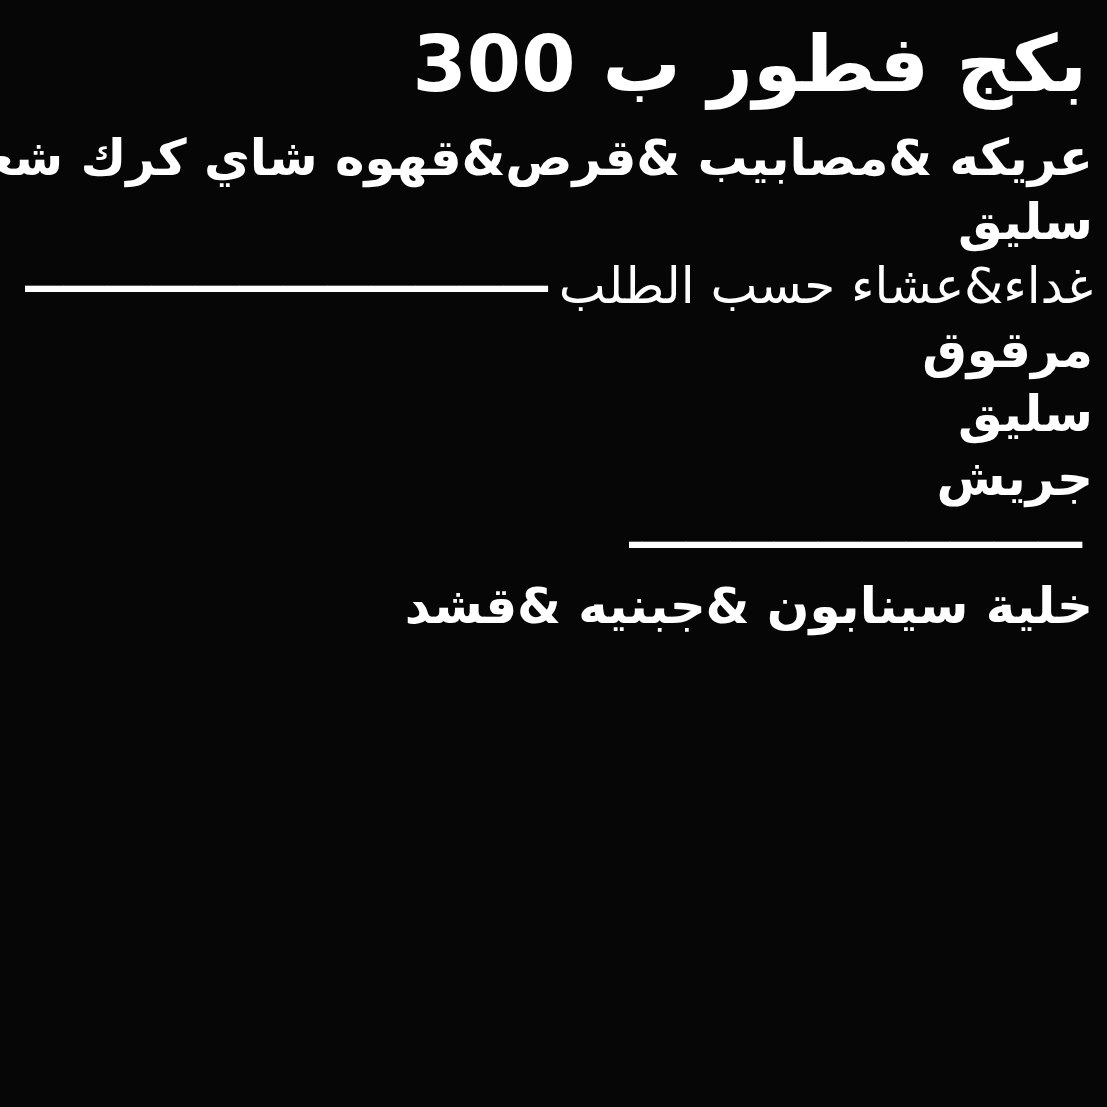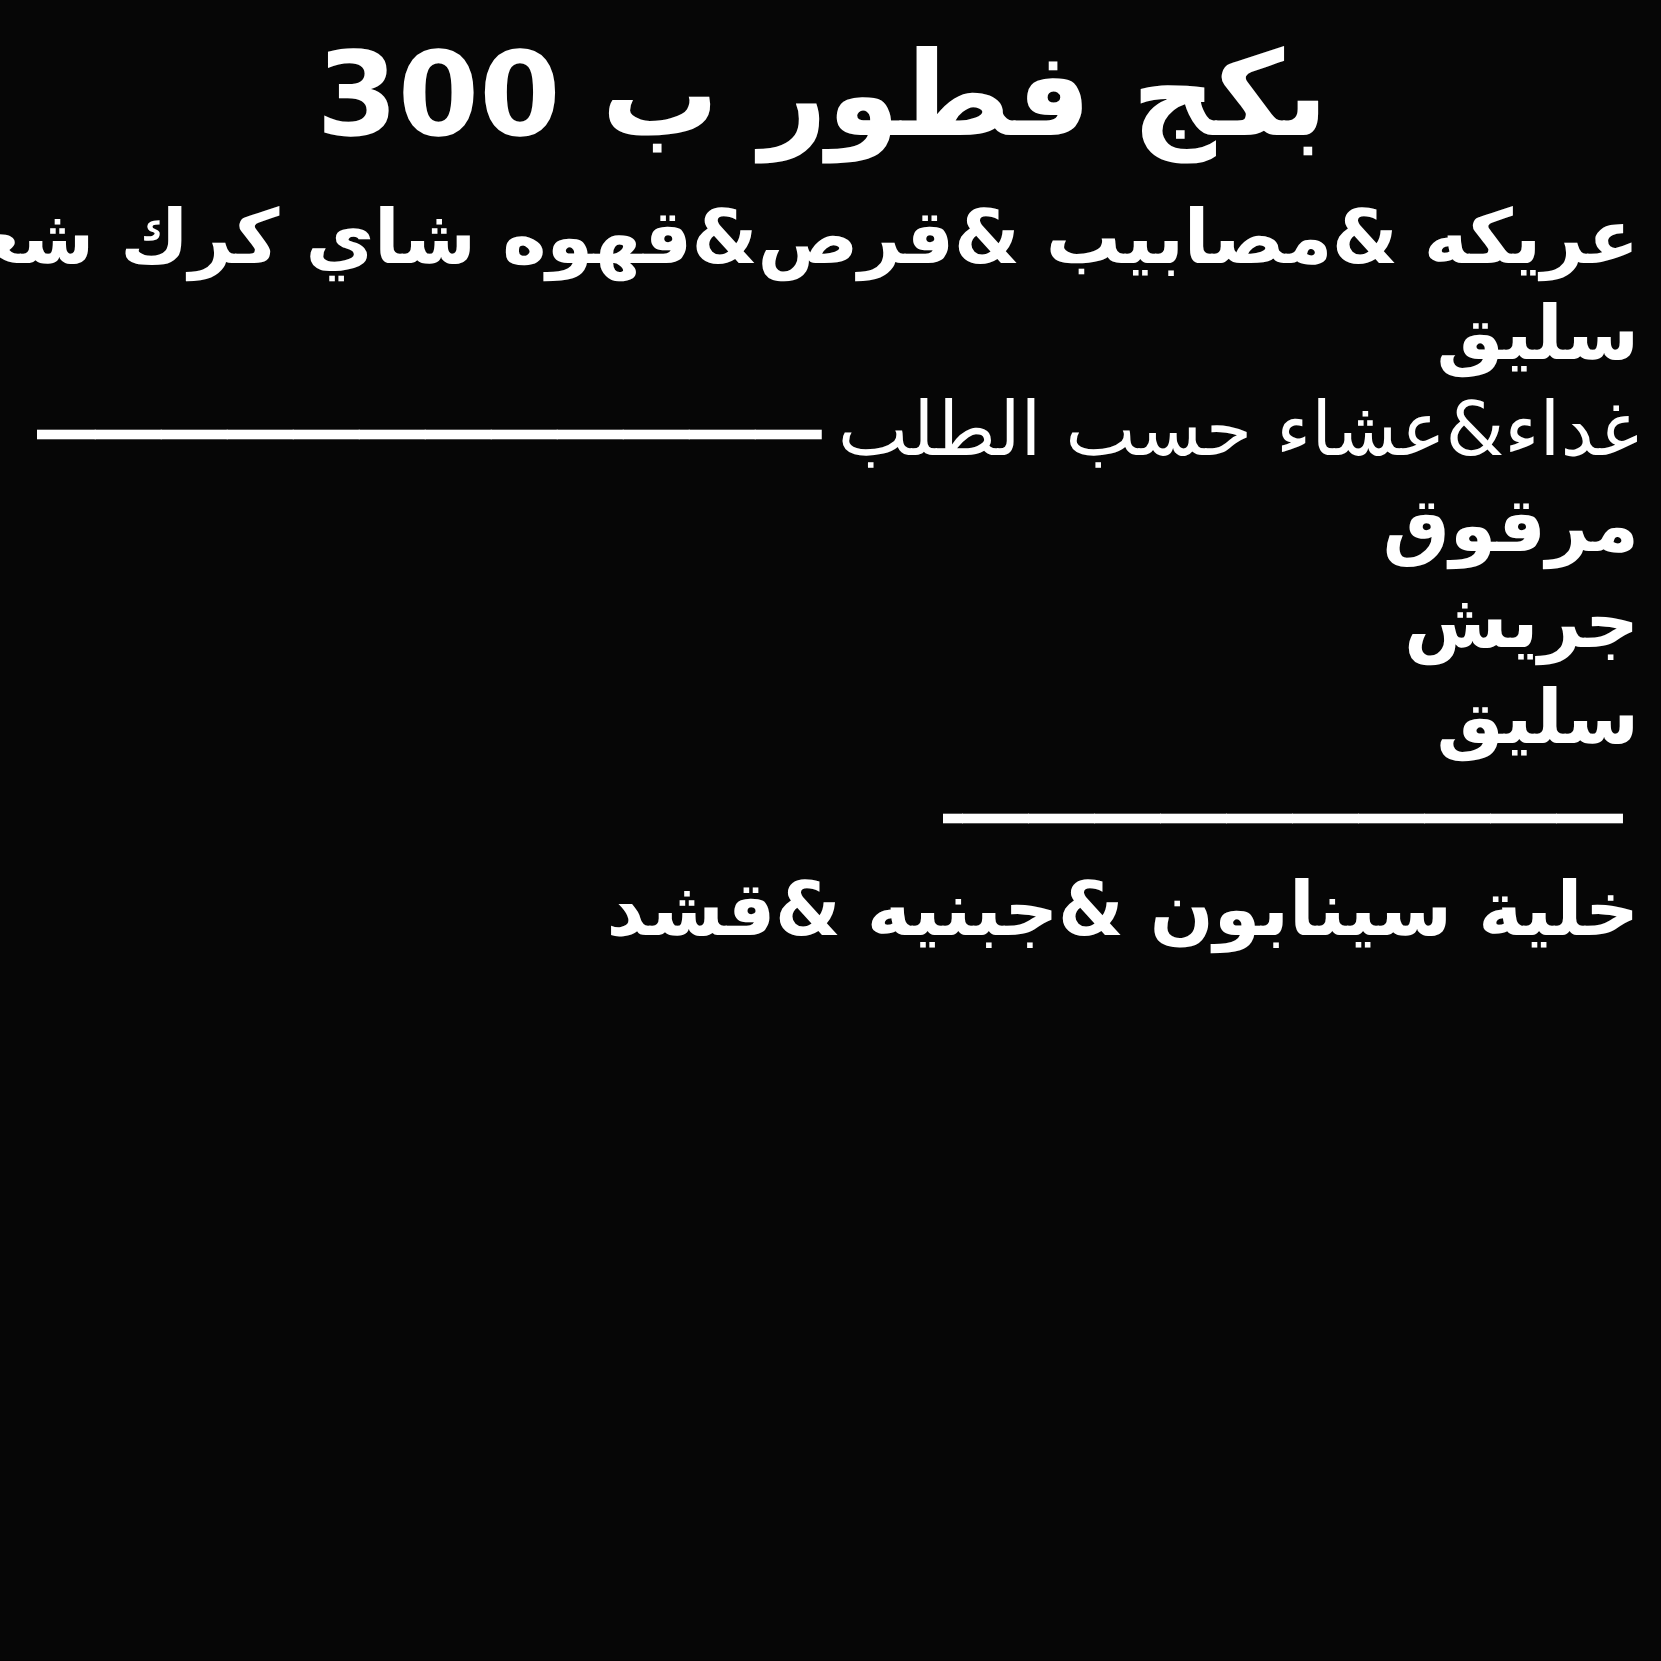--- a/index.html
+++ b/index.html
@@ -17,21 +17,21 @@
   .poster {
     position: relative;
     width: 1107px;
     height: 1107px;
     background: #060606;
     box-sizing: border-box;
     padding: 0;
   }
   .title {
     direction: rtl;
-    text-align: center;
+    text-align: right;
     font-size: 78px;
     font-weight: 700;
     line-height: 1.1;
     letter-spacing: 0px;
     padding-top: 22px;
     padding-left: 10px;
     padding-right: 20px;
     white-space: nowrap;
     color: #ffffff;
   }
@@ -95,22 +95,22 @@
     <div class="line overflow">عريكه &amp;مصابيب &amp;قرص&amp;قهوه شاي كرك شعثه او تمر</div>
 
     <div class="line">سليق</div>
 
     <div class="rule-row rule-1">
       <span class="rule-text">غداء&amp;عشاء حسب الطلب</span>
       <span class="rule-dashes">——————————————</span>
     </div>
 
     <div class="line">مرقوق</div>
+    <div class="line">سليق</div>
     <div class="line">جريش</div>
-    <div class="line">سليق</div>
 
     <div class="rule-row rule-2">
       <span class="rule-dashes">—————————————</span>
     </div>
 
     <div class="line">خلية سينابون &amp;جبنيه &amp;قشد</div>
 
   </div>
 
   <div class="spacer-bottom"></div>

